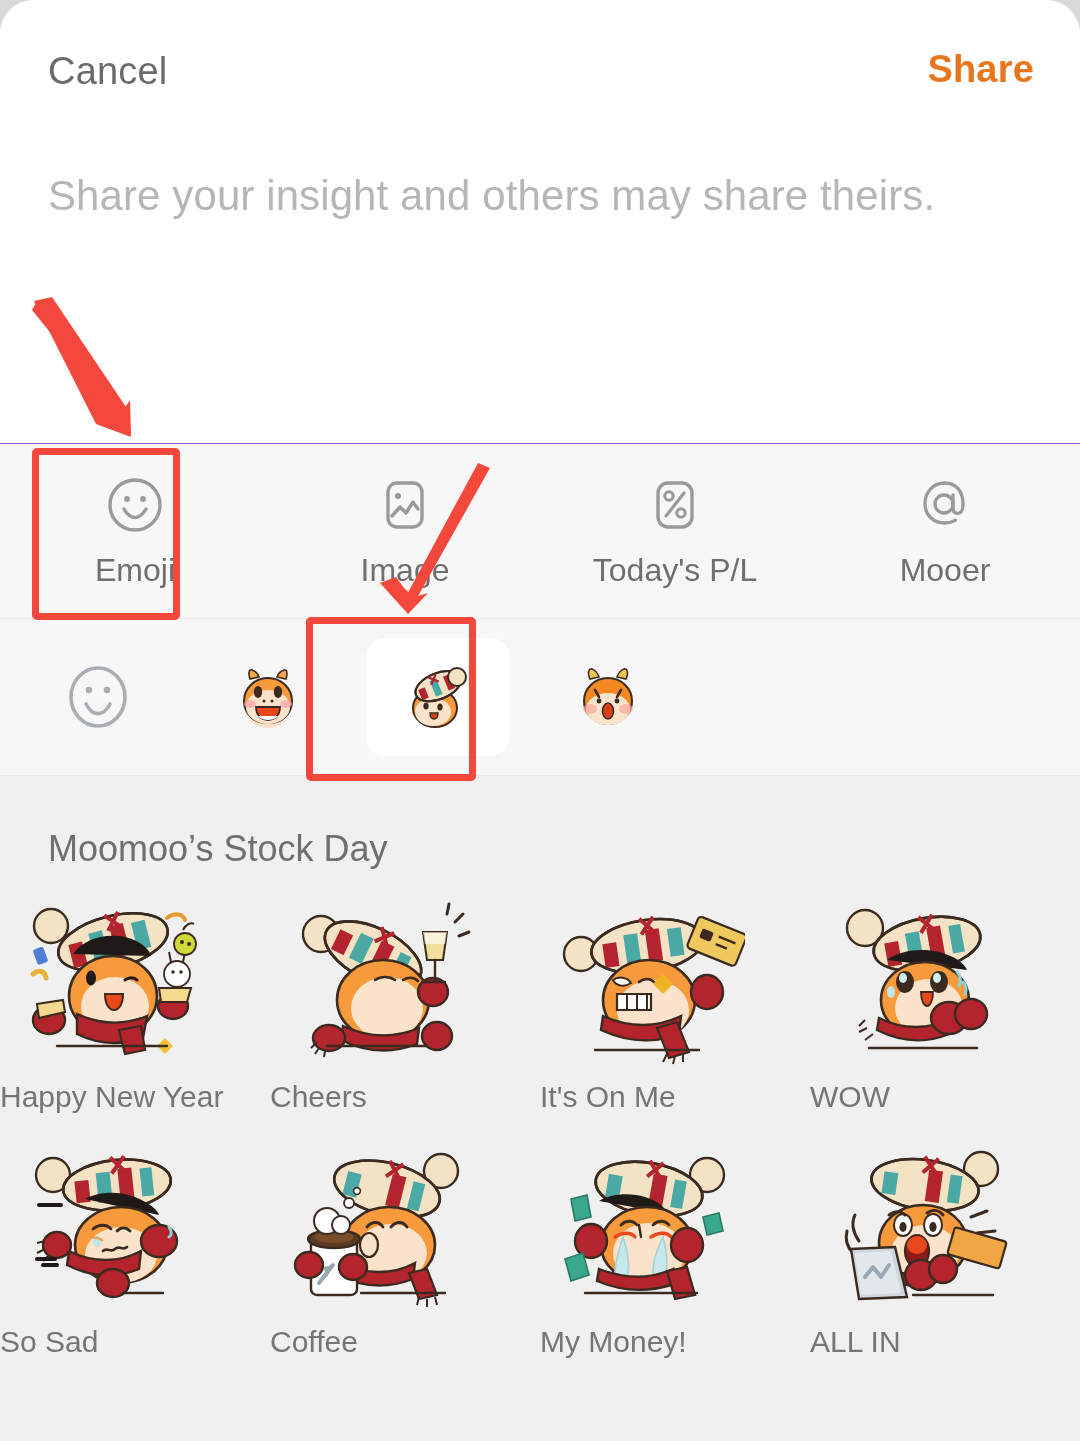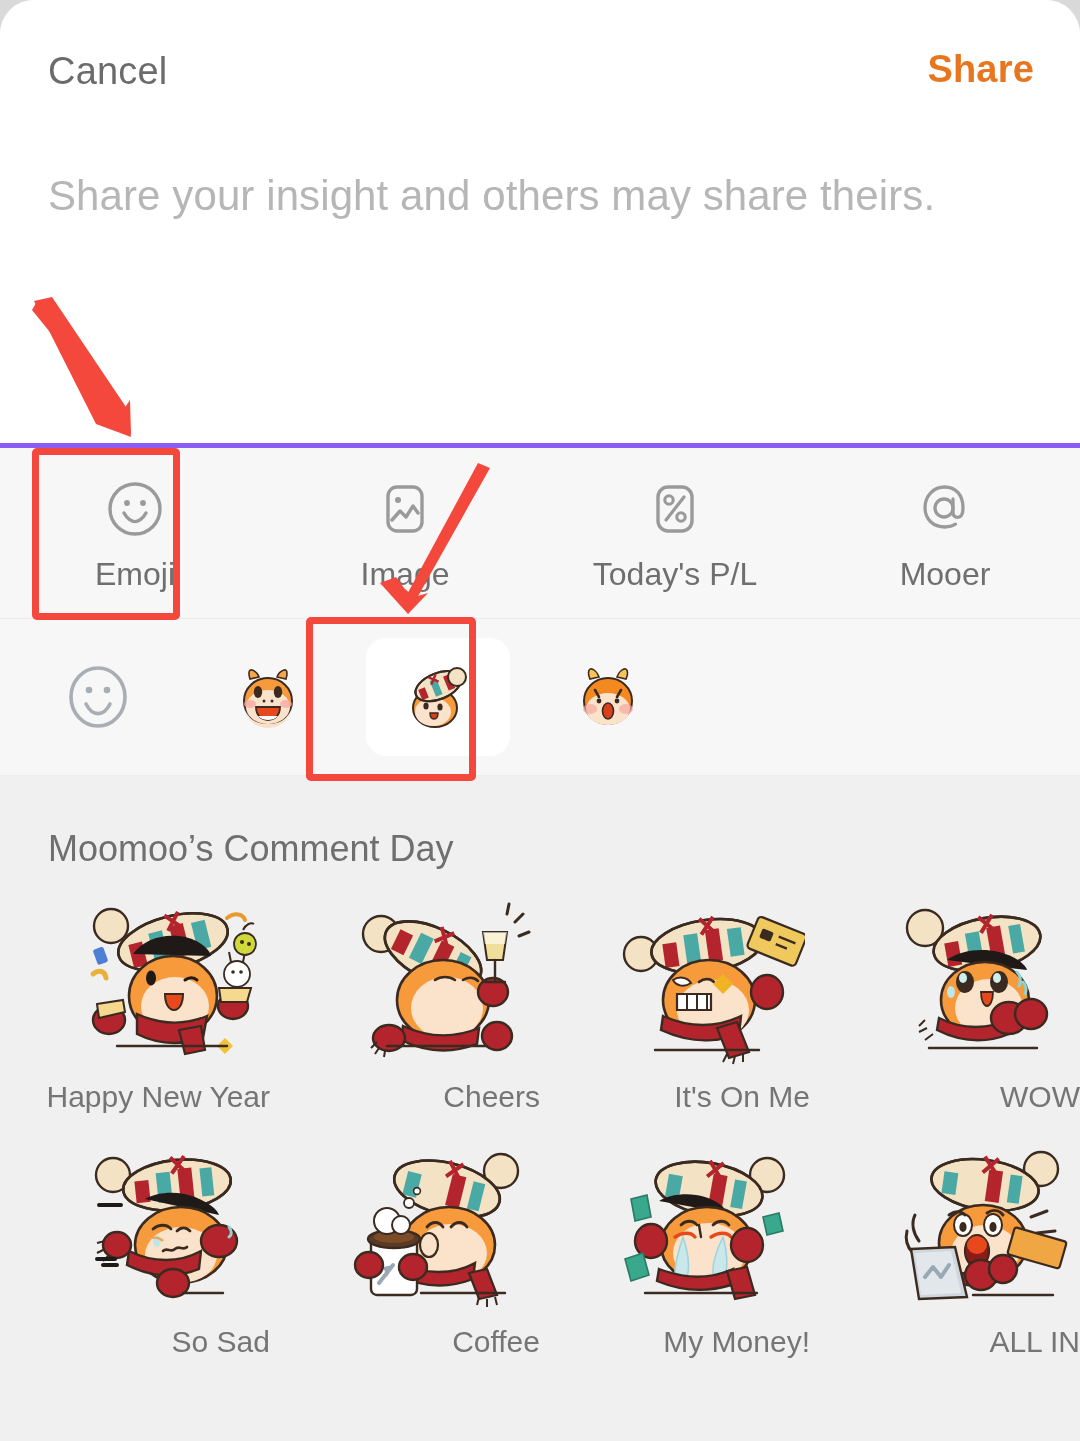--- a/index.html
+++ b/index.html
@@ -78,21 +78,21 @@
     white-space: nowrap;
   }
 
   
   .toolbar {
     position: absolute;
     left: 0; top: 443px;
     width: 1080px;
     height: 175px;
     background: #f7f7f7;
-    border-top: 5px solid #8b5cf6;
+    border-top: 1px solid #8b5cf6;
     display: flex;
     align-items: flex-start;
     box-sizing: border-box;
   }
   .tool {
     flex: 1 1 0;
     height: 100%;
     display: flex;
     flex-direction: column;
     align-items: center;
@@ -171,21 +171,21 @@
   }
   .grid-row {
     display: flex;
     width: 1080px;
     height: 245px;
   }
   .cell {
     flex: 1 1 0;
     display: flex;
     flex-direction: column;
-    align-items: flex-end;
+    align-items: flex-start;
     justify-content: flex-start;
   }
   .cell-art {
     width: 210px;
     height: 180px;
     display: flex;
     align-items: flex-end;
     justify-content: center;
   }
   .cell-label {
@@ -337,21 +337,21 @@
           <circle cx="49" cy="44" r="2.4" fill="#3a2a20"></circle>
           <ellipse cx="22" cy="52" rx="7" ry="5" fill="#f7a6a0" opacity=".7"></ellipse>
           <ellipse cx="58" cy="52" rx="7" ry="5" fill="#f7a6a0" opacity=".7"></ellipse>
           <ellipse cx="40" cy="54" rx="5.5" ry="8" fill="#d8401c" stroke="#3a2a20" stroke-width="1.6"></ellipse>
         </svg>
       </div>
     </div>
   </div>
 
   <div class="stickerpane">
-    <div class="pack-title">Moomoo’s Comment Day</div>
+    <div class="pack-title">Moomoo’s Stock Day</div>
 
     <div class="grid">
 
       <div class="grid-row">
 
         <div class="cell">
           <div class="cell-art">
             <svg width="200" height="180" viewBox="0 0 200 180">
               <g transform="translate(8,6)">
                 <circle cx="38" cy="30" r="17" fill="#f3e3c4" stroke="#3a2a20" stroke-width="2.4"></circle>

